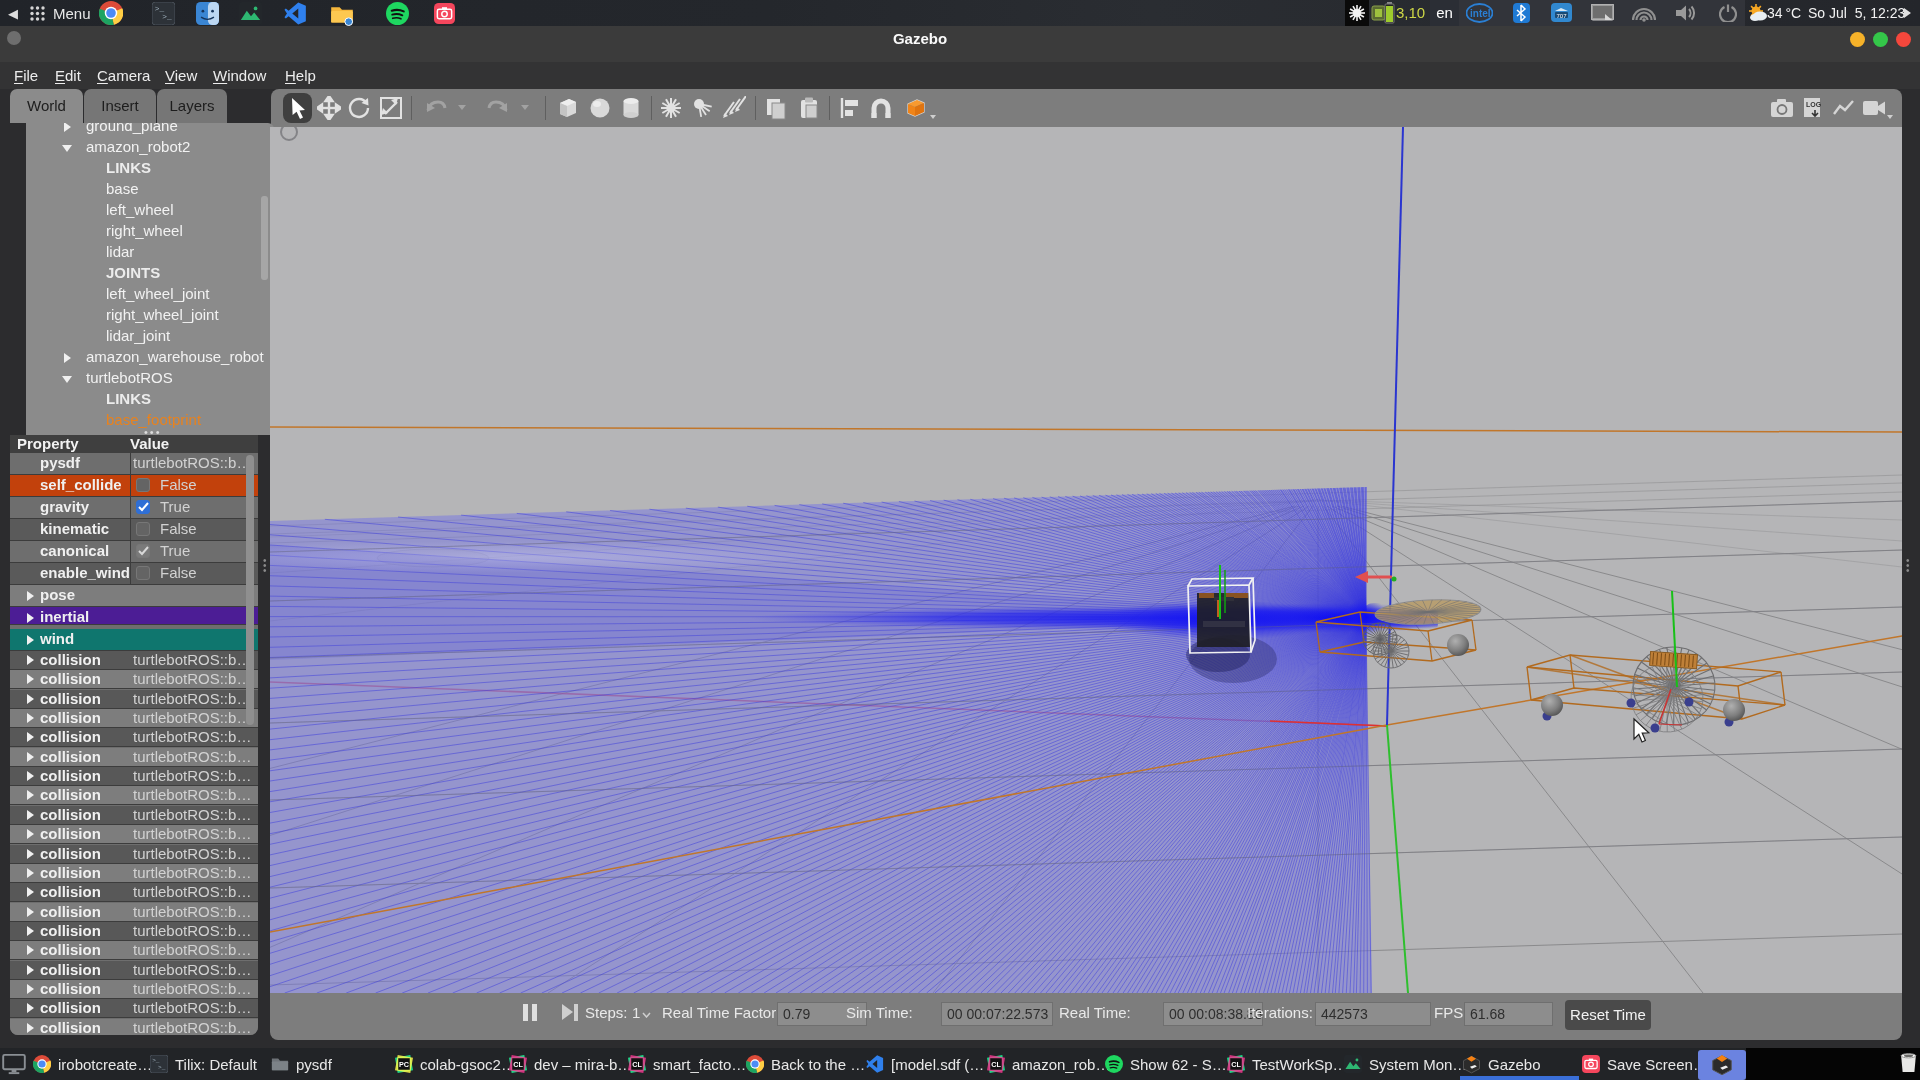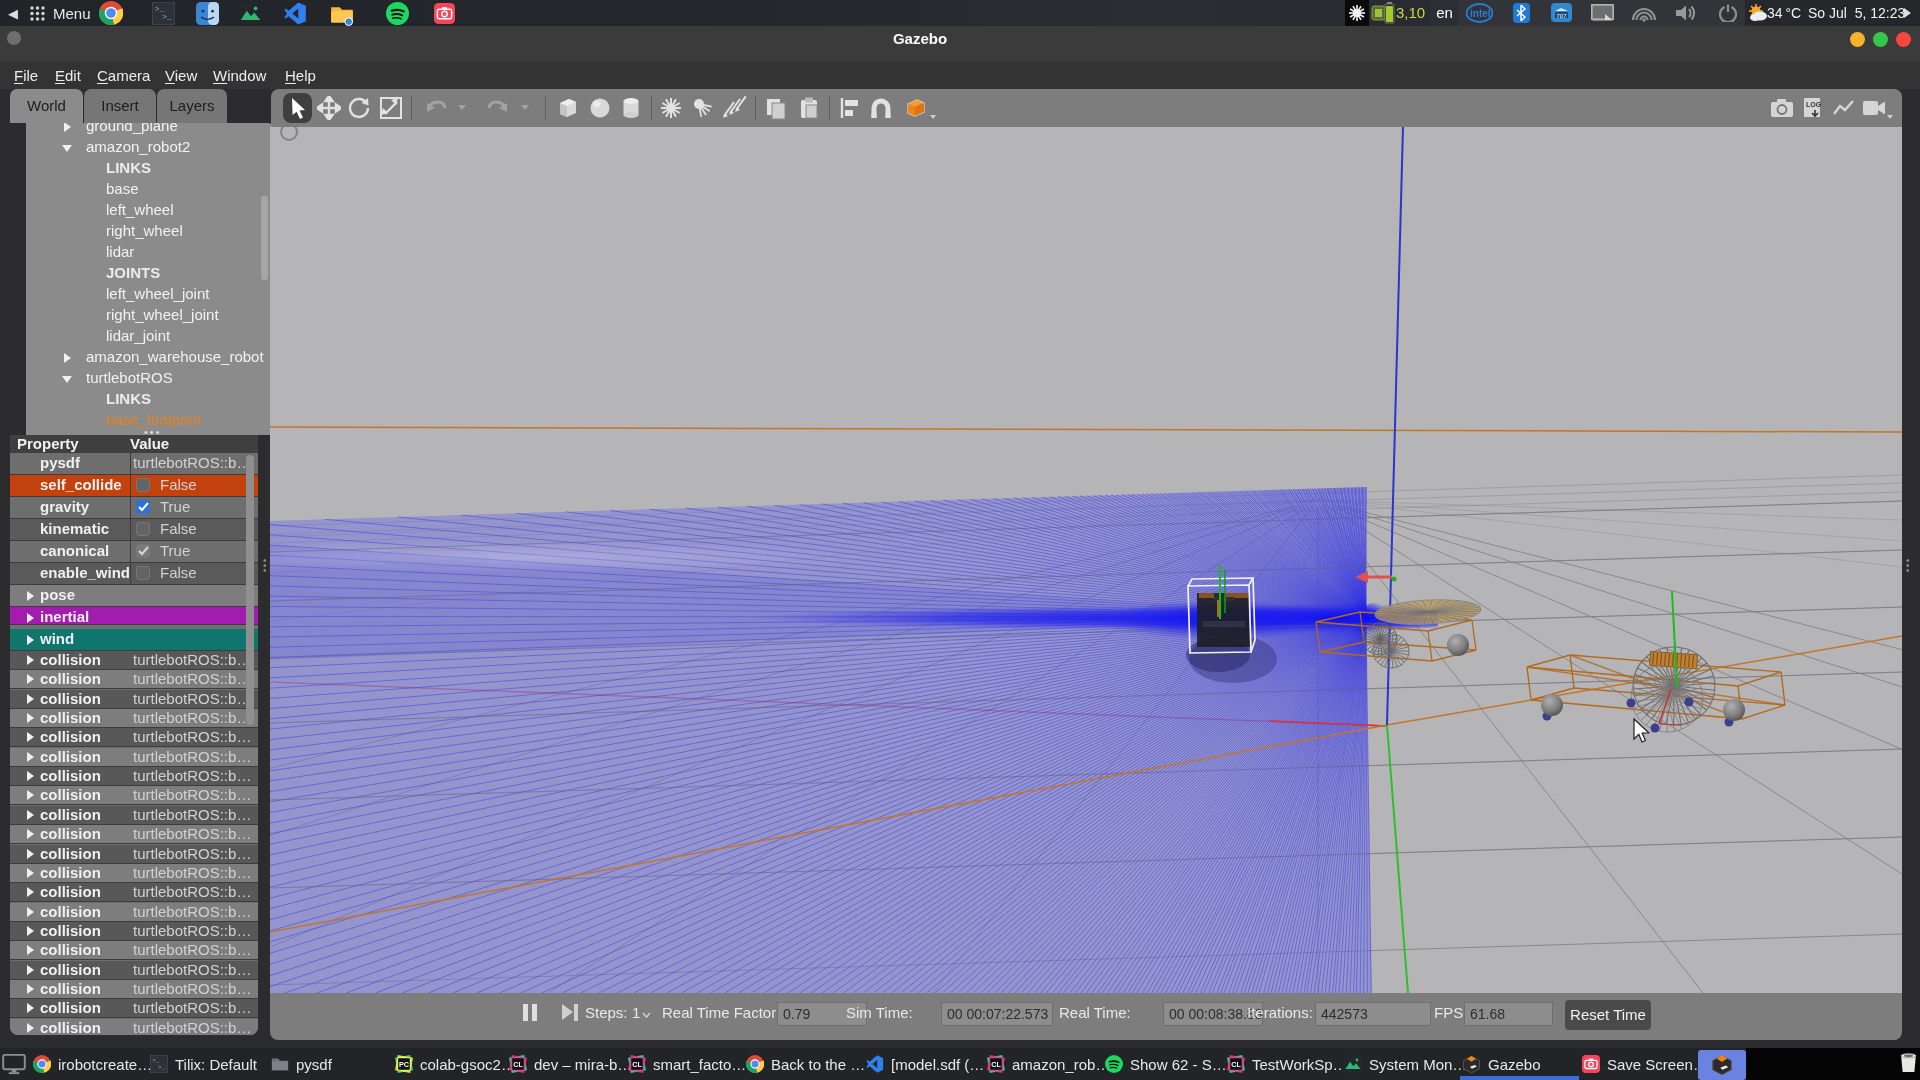--- a/index.html
+++ b/index.html
@@ -506,21 +506,21 @@
       <div class="prow" style="top:128px;height:22px;background:#5a5a5a">
         <div class="cdiv"></div>
         <span class="pname">enable_wind</span>
         <span class="cb"></span>
         <span class="pval" style="left:150px">False</span>
       </div>
       <div class="prow" style="top:150px;height:22px;background:#7d7d7d">
         <span class="parr"></span>
         <span class="pname">pose</span>
       </div>
-      <div class="prow" style="top:172px;height:18px;background:#a21caf">
+      <div class="prow" style="top:172px;height:18px;background:#4c1d95">
         <span class="parr"></span>
         <span class="pname">inertial</span>
       </div>
       <div class="prow" style="top:194px;height:22px;background:#0f766e">
         <span class="parr"></span>
         <span class="pname">wind</span>
       </div>
       <div class="prow" style="top:216px;height:19px;background:#585858">
         <span class="parr" style="top:4px"></span>
         <span class="pname" style="top:0">collision</span>

